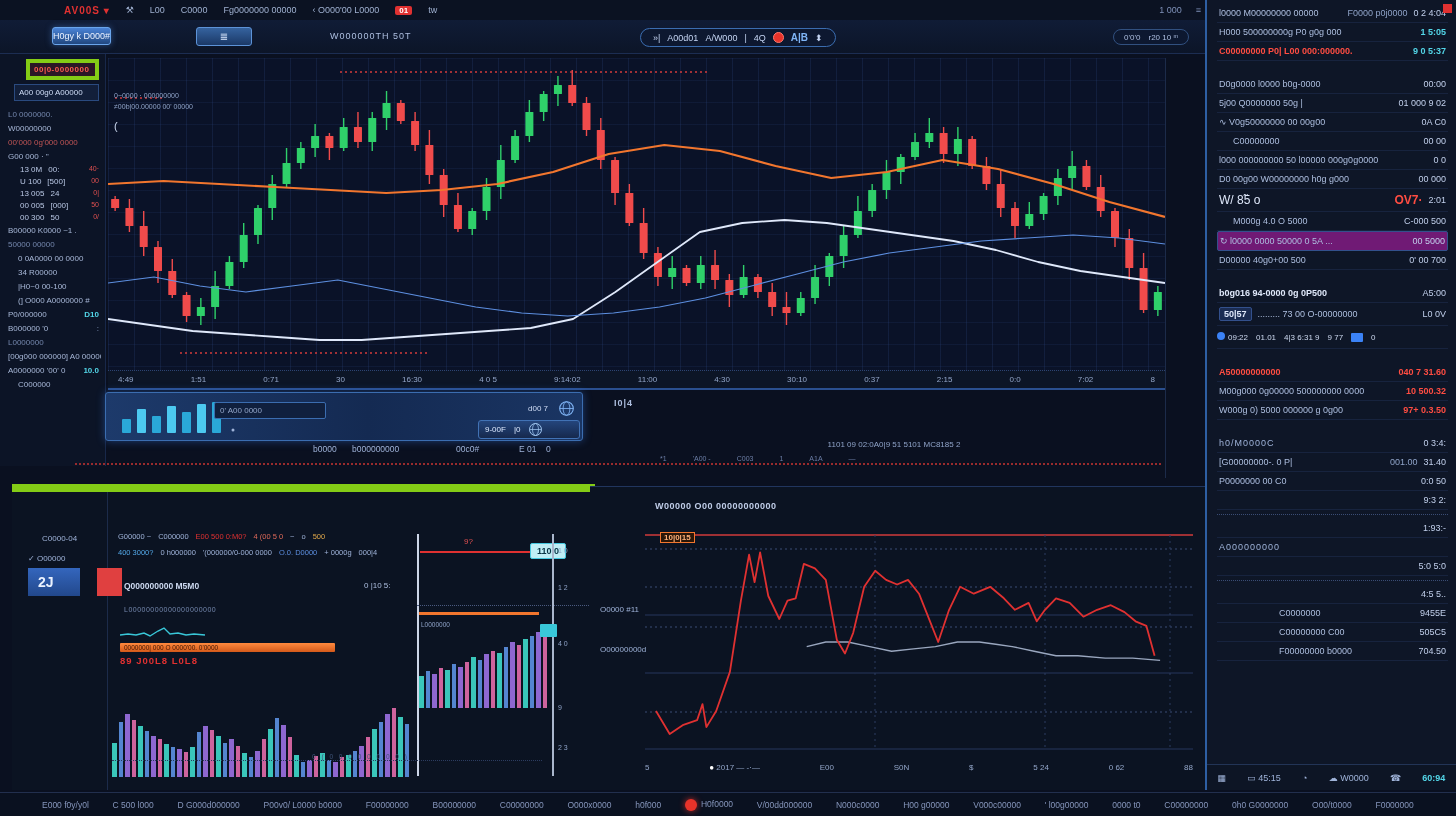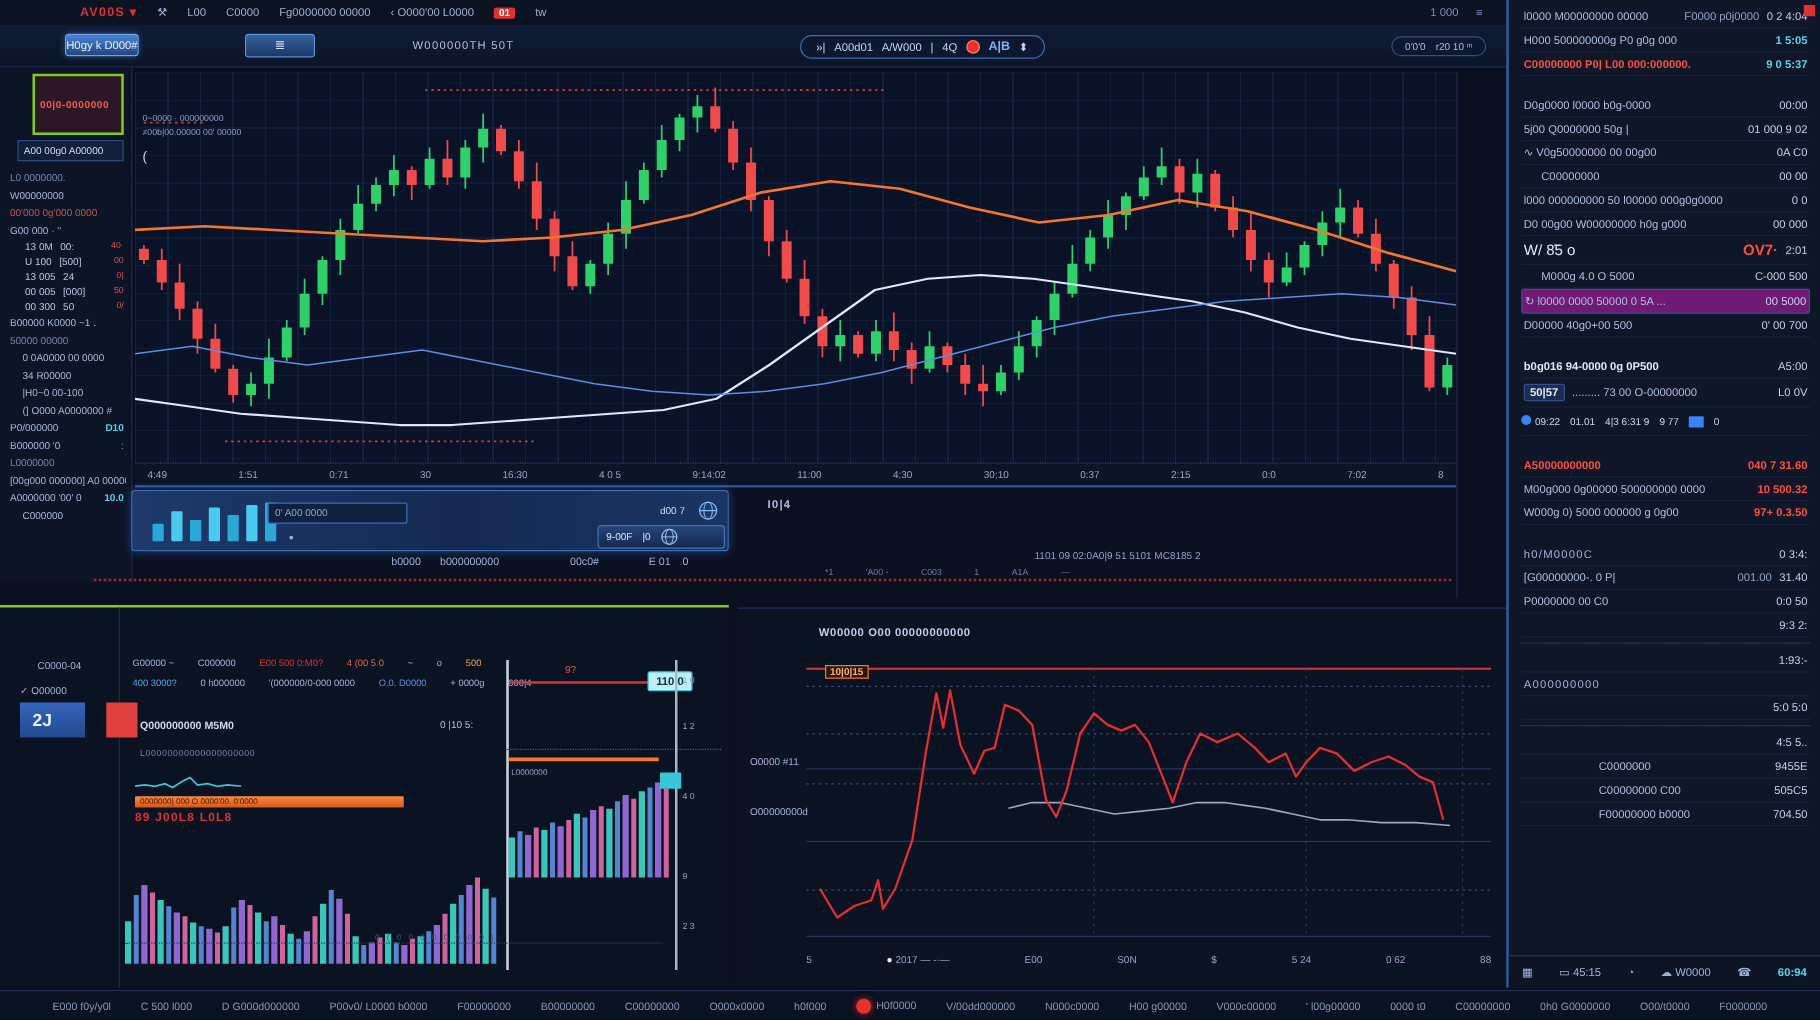--- a/index.html
+++ b/index.html
@@ -3,34 +3,34 @@
 <meta charset="utf-8">
 <style>
   *{margin:0;padding:0;box-sizing:border-box}
   html,body{background:#060b16}
   .app{position:relative;width:1456px;height:816px;background:#0a1020;font-family:"Liberation Sans",sans-serif;color:#c6d4f0;overflow:hidden}
   
   .menubar{position:absolute;left:0;top:0;width:1205px;height:20px;background:#0b1222;display:flex;align-items:center;gap:16px;padding-left:64px;font-size:9px;color:#9fb0d0}
   .logo{color:#e03131;font-weight:bold;letter-spacing:1px;font-size:10px}
   .mitem{cursor:default}
   .mbadge{background:#e03131;color:#fff;border-radius:2px;padding:0 4px;font-size:8px;font-weight:bold}
-  .mb-right{margin-left:auto;display:flex;gap:14px;padding-right:19px;color:#7e90b8}
+  .mb-right{margin-left:auto;display:flex;gap:14px;padding-right:4px;color:#7e90b8}
   
   .toolbar2{position:absolute;left:0;top:20px;width:1205px;height:34px;background:linear-gradient(#101c36,#0c1528);border-bottom:1px solid #1c2d52}
   .btn-blue{position:absolute;left:52px;top:7px;background:linear-gradient(#4a83d6,#21477f);border:1px solid #6aa5ec;border-radius:3px;color:#eaf2ff;font-size:9px;padding:3px 0;box-shadow:0 0 6px rgba(74,131,214,.5)}
   .icon-btn{position:absolute;left:196px;top:7px;width:56px;height:19px;background:linear-gradient(#35639f,#1b3866);border:1px solid #5d93d8;border-radius:3px;color:#dce9ff;font-size:10px;text-align:center;line-height:17px}
   .tb2-label{position:absolute;left:330px;top:11px;font-size:9px;color:#aebfe0;letter-spacing:1px}
   .center-pill{position:absolute;left:640px;top:8px;height:19px;display:flex;align-items:center;gap:7px;border:1px solid #3b6db0;border-radius:10px;background:#0d1830;padding:0 12px;font-size:9px;color:#c4d4f2}
   .alert-dot{width:11px;height:11px;background:#e8332a;border:1px solid #ff7a6e;border-radius:50%;display:inline-block}
   .pill-strong{color:#7fb4f5;font-weight:bold;font-size:10px}
   .right-pill{position:absolute;right:16px;top:9px;height:16px;display:flex;align-items:center;gap:8px;border:1px solid #31507f;border-radius:8px;background:#0d1830;padding:0 10px;font-size:8px;color:#aebfe0}
   
   .left-sidebar{position:absolute;left:0;top:54px;width:106px;height:412px;background:#0c1426;border-right:1px solid #18284a;font-size:8px;color:#a8b8d8;padding:5px 4px 0 6px}
   .ls-row{padding:2.5px 2px;white-space:nowrap;overflow:hidden}
-  .ls-redbox{background:rgba(190,40,40,.18);border:2px solid #84cc16;color:#ff5a4e;padding:18px 4px;margin:0 2px 4px 20px;font-weight:bold;letter-spacing:.5px}
+  .ls-redbox{background:rgba(190,40,40,.18);border:4px solid #84cc16;color:#ff5a4e;padding:2px 4px;margin:0 2px 4px 20px;font-weight:bold;letter-spacing:.5px}
   .ls-boxed{border:1px solid #2a4a7f;background:#121f3a;padding:3px 4px;margin:2px 2px 6px 8px;color:#cfdcf5}
   .ls-dim{color:#7487ad}
   .ls-reddim{color:#c05555}
   .ls-ind{padding-left:12px}
   .ls-val{float:right;color:#8fa3c8}
   .ls-val.cyan{color:#53d6e8;font-weight:bold}
   .ls-tbl{display:flex;gap:6px;padding:1.5px 0 1.5px 14px;color:#b9c7e4}
   .ls-tbl .r{color:#e05050;margin-left:auto;padding-right:2px;font-size:7px}
   
   .main-chart{position:absolute;left:108px;top:58px;width:1057px;height:332px;background:#0a1228;border-bottom:2px solid #2a4f8f;
@@ -45,27 +45,27 @@
   .globe{position:absolute;width:17px;height:17px}
   .mt-row2{position:absolute;left:372px;top:27px;width:102px;height:19px;background:linear-gradient(#24457c,#16294d);border:1px solid #4172b5;border-radius:3px;display:flex;align-items:center;gap:8px;padding:0 6px;font-size:8px;color:#dce9ff}
   
   .sub-row{position:absolute;top:444px;left:0;width:600px;font-size:8.5px;color:#9fb3d9}
   .sub-row span{position:absolute;white-space:nowrap}
   .ibm-label{position:absolute;left:614px;top:398px;font-size:9px;color:#aebfe0;font-weight:bold;letter-spacing:1px}
   .midticks{position:absolute;left:588px;top:440px;width:612px;display:flex;justify-content:center;font-size:8px;color:#8fa3c8;padding:0 6px}
   .red-sep{position:absolute;left:75px;top:463px;width:1086px;border-top:2px dotted #b23030;opacity:.85}
   .red-sep-lbls{position:absolute;left:660px;top:455px;font-size:7px;color:#6c7ea6;display:flex;gap:26px}
   
-  .panel-bl{position:absolute;left:0;top:484px;width:583px;height:306px;background:#0b1322;border-top:2px solid #84cc16}
+  .panel-bl{position:absolute;left:12px;top:484px;width:583px;height:306px;background:#0b1322;border-top:8px solid #84cc16}
   .bl-colsep{position:absolute;left:95px;top:0;bottom:0;border-left:1px solid #1c2b4a}
   .bl-t1{position:absolute;left:30px;top:42px;font-size:8px;color:#9fb3d9}
   .bl-t2{position:absolute;left:16px;top:62px;font-size:8px;color:#9fb3d9}
   .bl-box{position:absolute;left:16px;top:76px;width:52px;height:28px;background:linear-gradient(#3466bd,#22488c);color:#eaf2ff;font-size:14px;font-weight:bold;line-height:28px;padding-left:10px}
   .bl-redbox{position:absolute;left:85px;top:76px;width:25px;height:28px;background:#e04040}
-  .bl-hdr{position:absolute;left:106px;display:flex;gap:19px;font-size:7.5px;color:#9fb3d9;white-space:nowrap}
+  .bl-hdr{position:absolute;left:106px;display:flex;gap:7px;font-size:7.5px;color:#9fb3d9;white-space:nowrap}
   .bl-row3l{position:absolute;left:112px;top:89px;font-size:8.5px;color:#cdd9f0;font-weight:bold}
   .bl-row3v{position:absolute;left:352px;top:89px;font-size:8px;color:#aebfe0}
   .bl-row4{position:absolute;left:112px;top:114px;font-size:7px;color:#7487ad;letter-spacing:.5px}
   .bl-spark{position:absolute;left:108px;top:133px}
   .bl-obar{position:absolute;left:108px;top:151px;width:215px;height:9px;background:linear-gradient(#ff8a3e,#d4591a);border-radius:1px;font-size:6.5px;color:#401500;line-height:9px;padding-left:4px;overflow:hidden;white-space:nowrap}
   .bl-red{position:absolute;left:108px;top:163px;font-size:9.5px;color:#e03131;font-weight:bold;letter-spacing:1px}
   .bl-barsL{position:absolute;left:100px;top:172px;width:300px;height:113px;display:flex;align-items:flex-end;gap:2px}
   .bl-barsR{position:absolute;left:407px;top:140px;width:128px;height:76px;display:flex;align-items:flex-end;gap:2px}
   .bl-vdiv{position:absolute;left:405px;top:42px;bottom:14px;border-left:2px solid #cdd6e8}
   .bl-axis{position:absolute;left:540px;top:42px;bottom:14px;border-left:2px solid #aab6cc}

